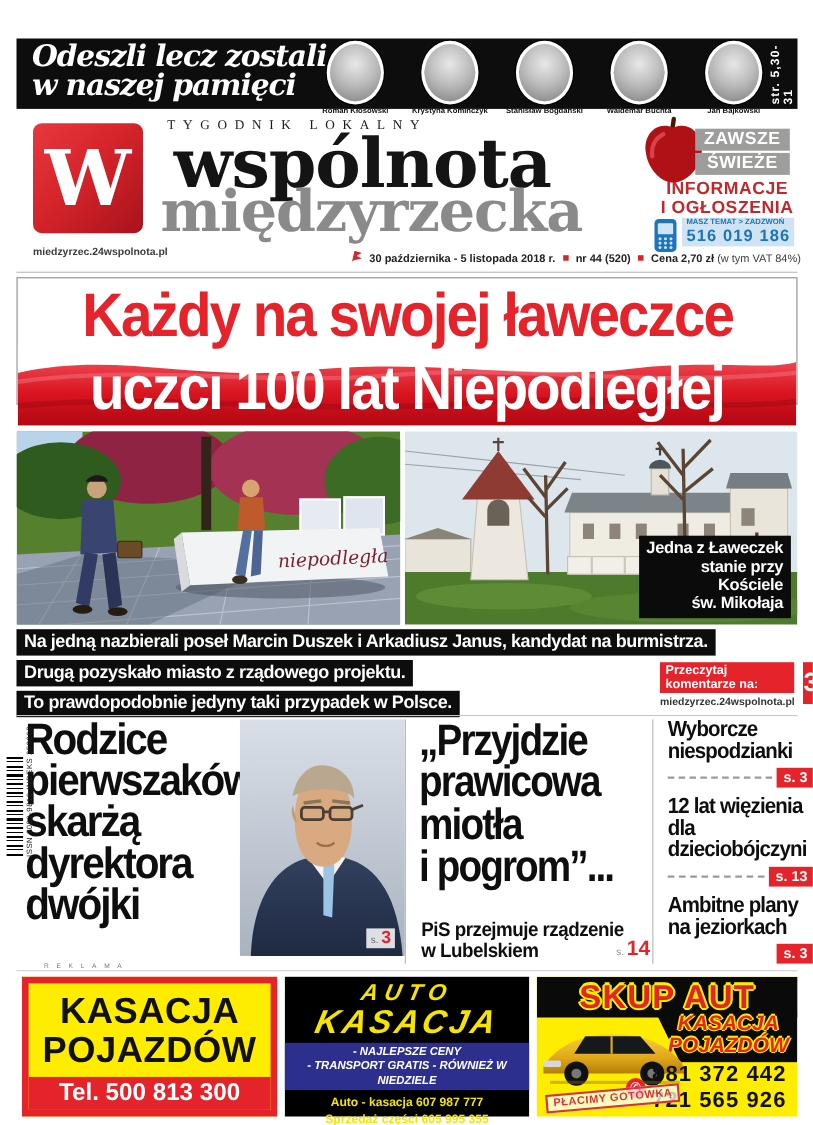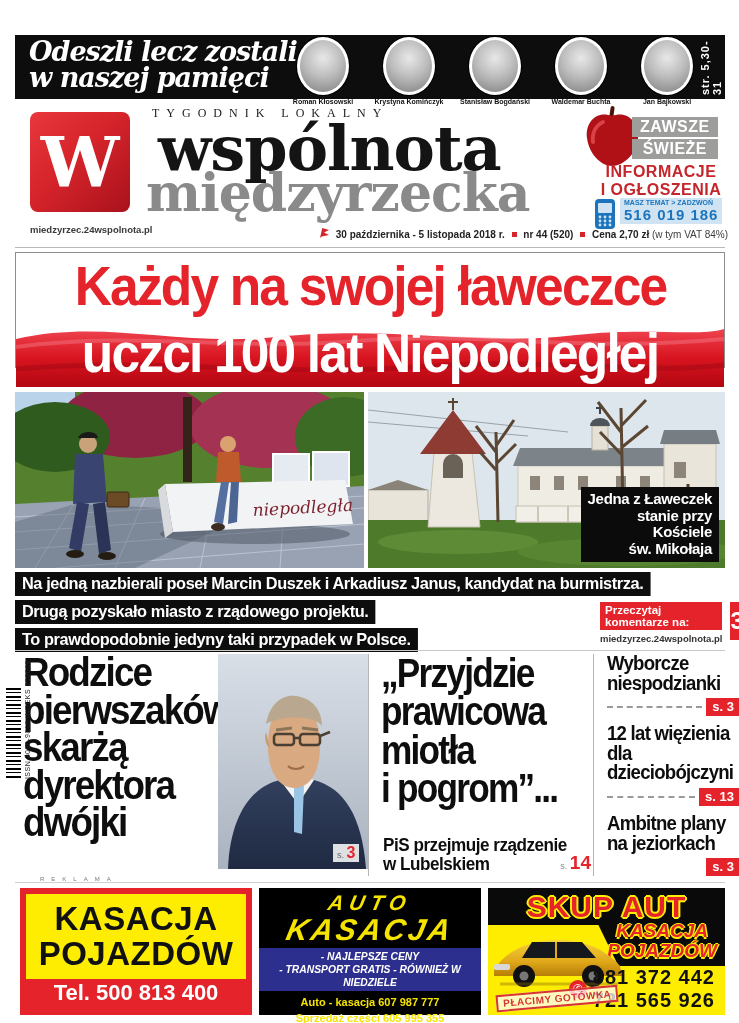--- a/index.html
+++ b/index.html
@@ -424,21 +424,21 @@
   </div>
 
   <div class="reklama-label">REKLAMA</div>
   <div class="rule ads-rule" style="background:#d0d0d0;"></div>
 
   <div class="ad1">
     <div class="ad1-body">
       <div class="ad1-line">KASACJA</div>
       <div class="ad1-line">POJAZDÓW</div>
     </div>
-    <div class="ad1-tel">Tel. 500 813 400</div>
+    <div class="ad1-tel">Tel. 500 813 300</div>
   </div>
 
   <div class="ad2">
     <div class="ad2-t1">AUTO</div>
     <div class="ad2-t2">KASACJA</div>
     <div class="ad2-band">
       <div>- NAJLEPSZE CENY</div>
       <div>- TRANSPORT GRATIS - RÓWNIEŻ W NIEDZIELE</div>
     </div>
     <div class="ad2-lines">

